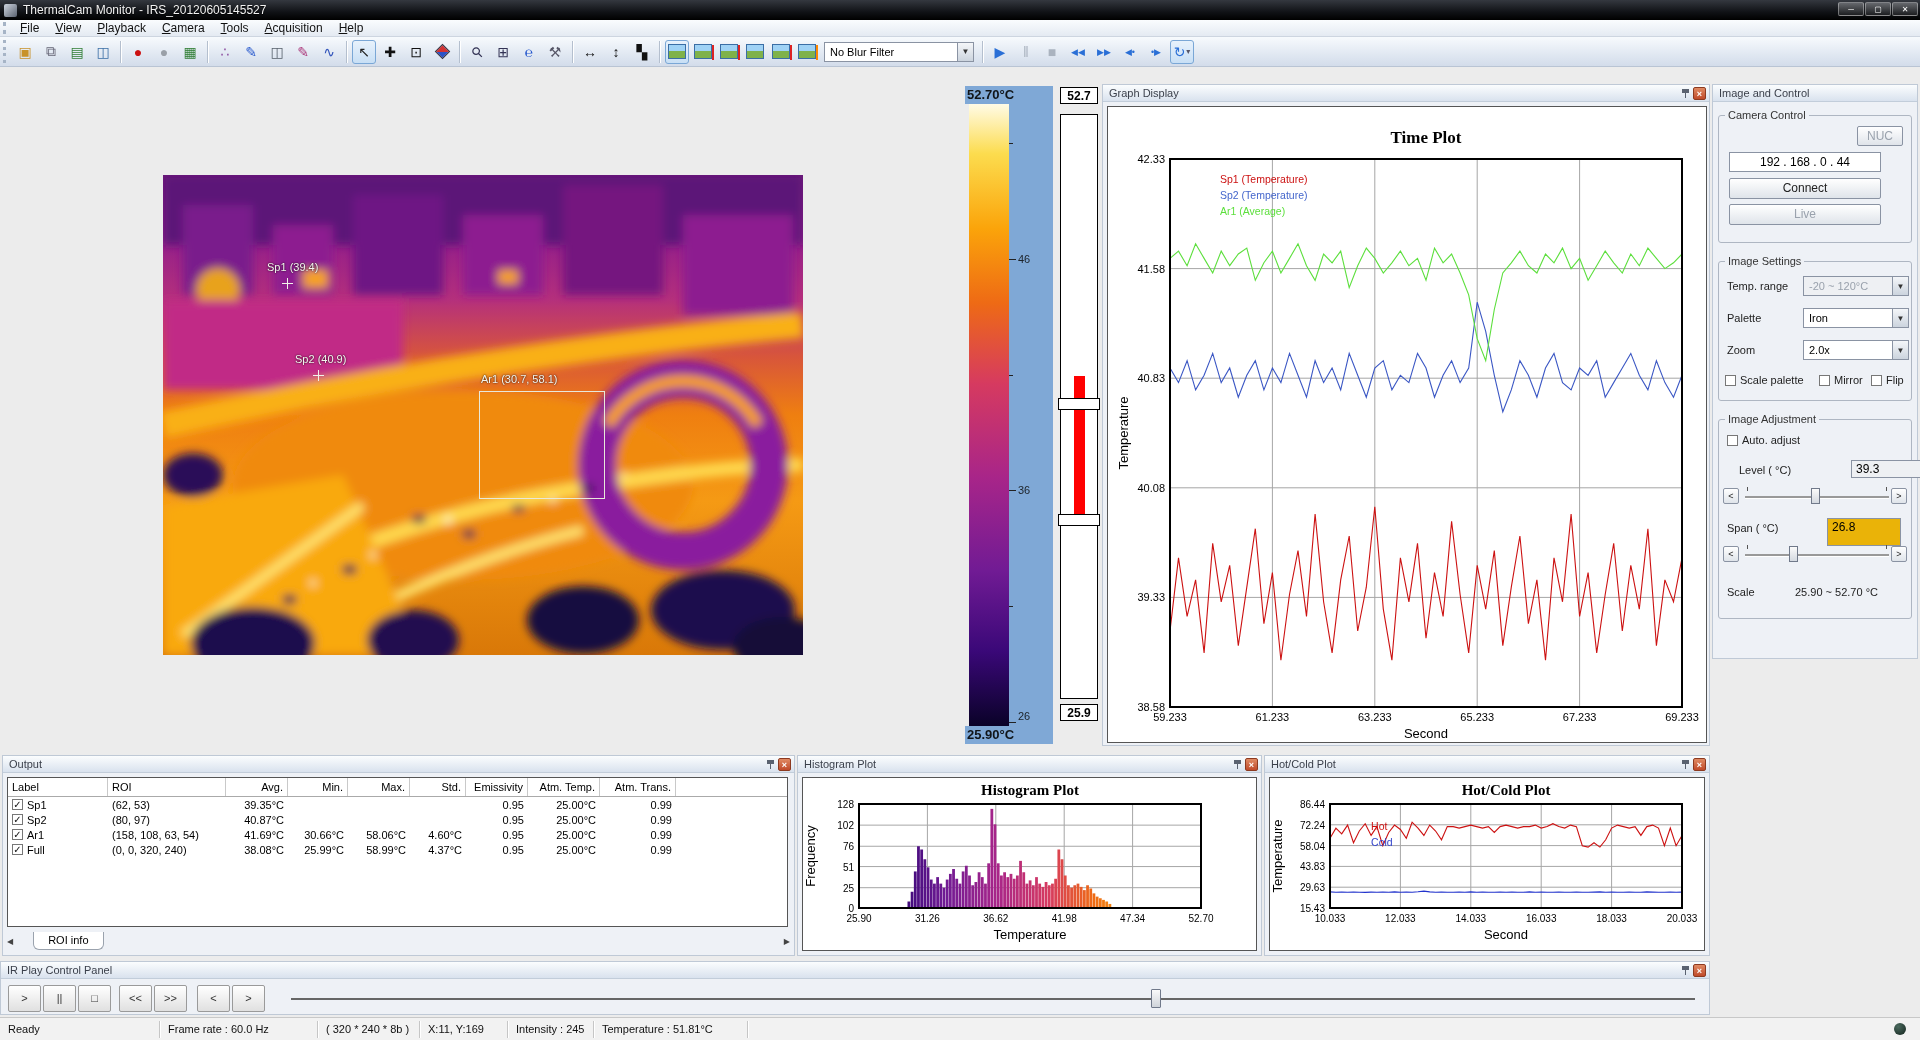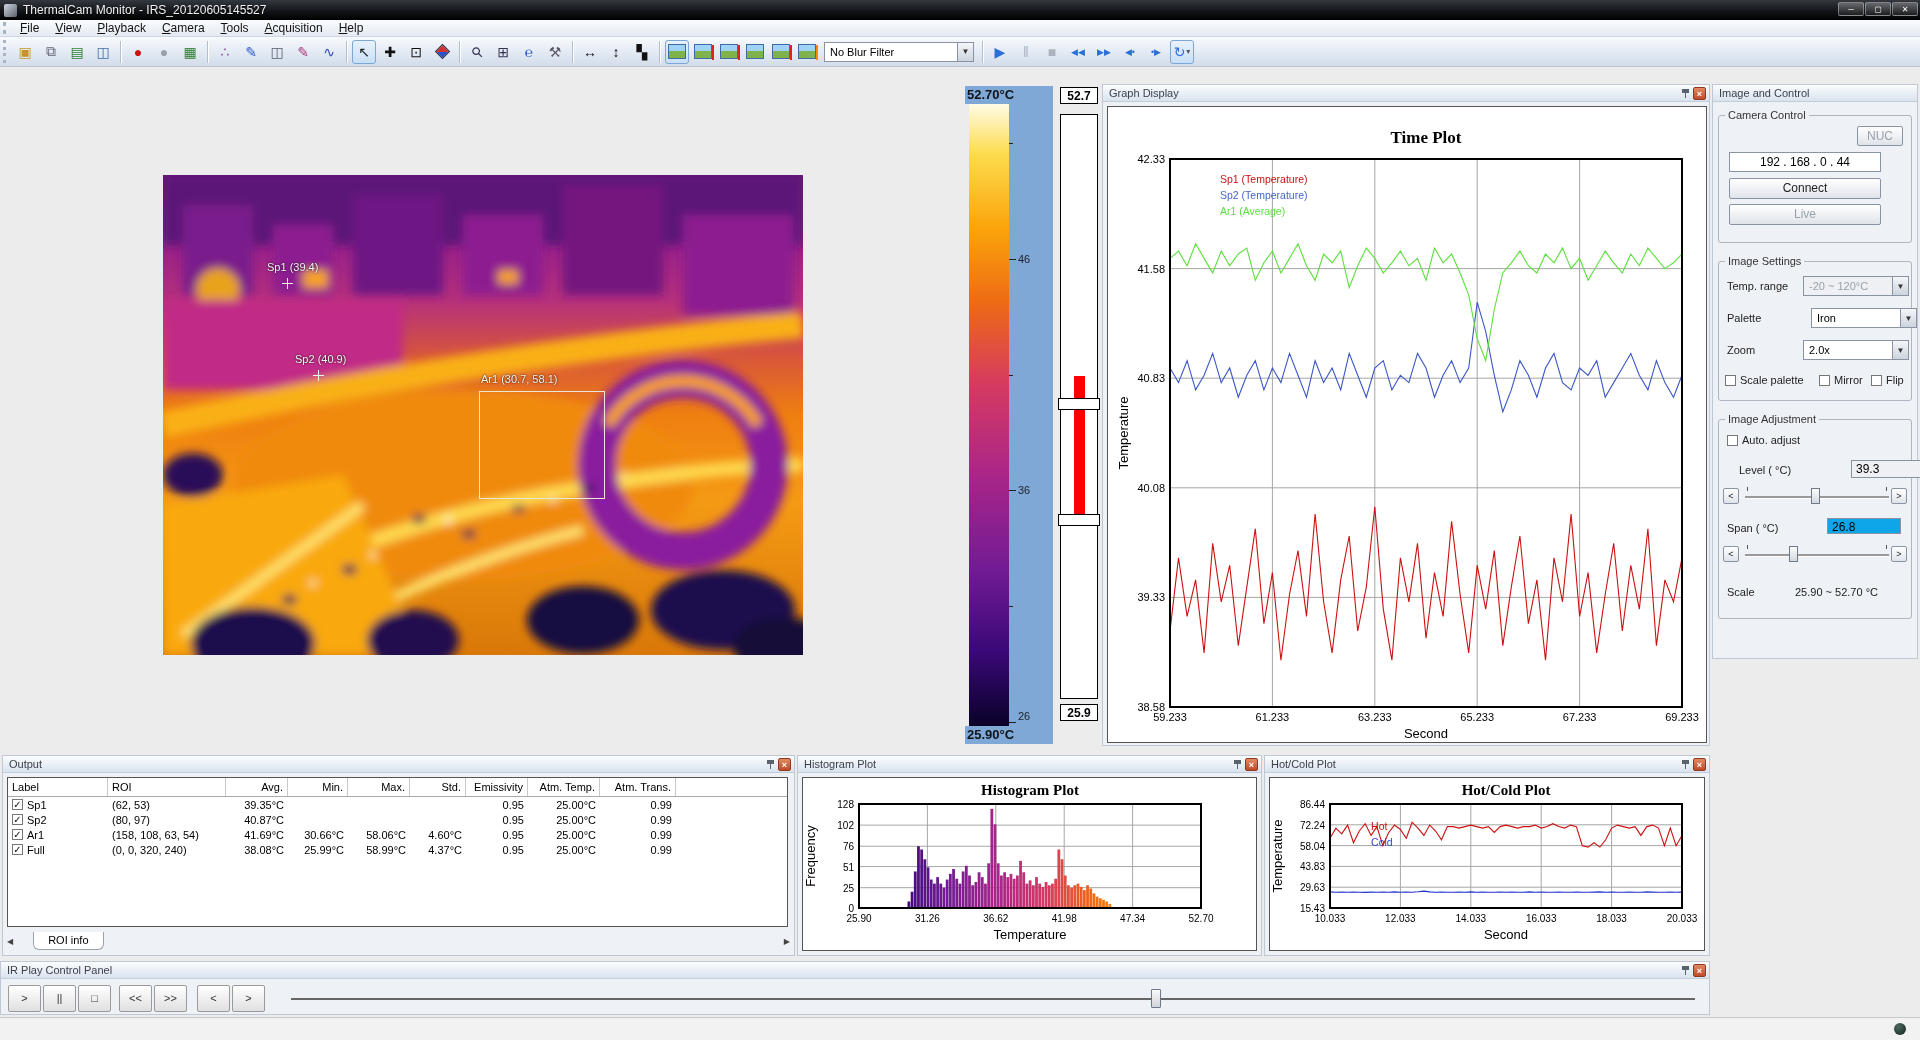--- a/index.html
+++ b/index.html
@@ -436,21 +436,21 @@
         <div class="btn dis" style="position:absolute;left:10px;top:88px;width:152px;height:21px;line-height:19px;">Live</div>
       </div>
       <div class="group" style="top:176px;height:140px;">
         <span class="glabel">Image Settings</span>
         <span class="rlabel" style="left:8px;top:18px;">Temp. range</span>
         <div class="combo" style="position:absolute;left:80px;top:14px;width:106px;background:#eef0f3;">
           <span class="ctext" style="color:#9aa2ad;">-20 ~ 120°C</span>
             <span class="carr">▼</span>
         </div>
         <span class="rlabel" style="left:8px;top:50px;">Palette</span>
-        <div class="combo" style="position:absolute;left:88px;top:46px;width:106px;">
+        <div class="combo" style="position:absolute;left:80px;top:46px;width:106px;">
           <span class="ctext">Iron</span>
             <span class="carr">▼</span>
         </div>
         <span class="rlabel" style="left:8px;top:82px;">Zoom</span>
         <div class="combo" style="position:absolute;left:80px;top:78px;width:106px;">
           <span class="ctext">2.0x</span>
             <span class="carr">▼</span>
         </div>
         <span class="rlabel" style="left:6px;top:112px;"><span class="cb"></span><span>Scale palette</span></span>
         <span class="rlabel" style="left:100px;top:112px;"><span class="cb"></span><span>Mirror</span></span>
@@ -462,21 +462,21 @@
         <span class="rlabel" style="left:20px;top:44px;">Level ( °C)</span>
         <div class="field" style="position:absolute;left:108px;top:40px;width:74px;height:18px;padding:1px 4px;background:#eef0f3;margin-left:24px;">39.3</div>
         <div class="sbtn btn" style="left:4px;top:68px;">&lt;</div>
         <div class="track" style="left:26px;top:76px;width:144px;">
           <span class="endtick" style="left:2px;"></span>
             <span class="endtick" style="right:2px;"></span>
           <span class="sthumb" style="left:66px;"></span>
         </div>
         <div class="sbtn btn" style="right:4px;top:68px;">&gt;</div>
         <span class="rlabel" style="left:8px;top:102px;">Span ( °C)</span>
-        <div class="field" style="position:absolute;left:108px;top:98px;width:74px;height:16px;padding:1px 4px;background:#0ea5e9;">26.8</div>
+        <div class="field" style="position:absolute;left:108px;top:98px;width:74px;height:28px;padding:1px 4px;background:#eab308;">26.8</div>
         <div class="sbtn btn" style="left:4px;top:126px;">&lt;</div>
         <div class="track" style="left:26px;top:134px;width:144px;">
           <span class="endtick" style="left:2px;"></span>
             <span class="endtick" style="right:2px;"></span>
           <span class="sthumb" style="left:44px;"></span>
         </div>
         <div class="sbtn btn" style="right:4px;top:126px;">&gt;</div>
         <span class="rlabel" style="left:8px;top:166px;">Scale</span>
         <span class="rlabel" style="left:76px;top:166px;">25.90 ~ 52.70 °C</span>
       </div>
@@ -722,15 +722,23 @@
           <div class="pbtn" style="left: 153px;">&gt;&gt;</div>
           <div class="pbtn" style="left: 196px;">&lt;</div>
           <div class="pbtn" style="left: 231px;">&gt;</div>
         </div>
       <div class="ptrack"></div>
       <div class="phandle"></div>
     </div>
   </div>
 
   <div class="statusbar">
+    <div id="statusitems" style="display:flex;align-items:center;width:100%;">
+        <div class="sb-item" style="width: 160px;">Ready</div>
+        <div class="sb-item" style="width: 158px;">Frame rate : 60.0 Hz</div>
+        <div class="sb-item" style="width: 102px;">( 320 * 240 * 8b )</div>
+        <div class="sb-item" style="width: 88px;">X:11, Y:169</div>
+        <div class="sb-item" style="width: 86px;">Intensity : 245</div>
+        <div class="sb-item" style="width: 154px;">Temperature : 51.81°C</div>
+      </div>
     <div class="sb-circle"></div>
   </div>
 </div>
 
 </body></html>

